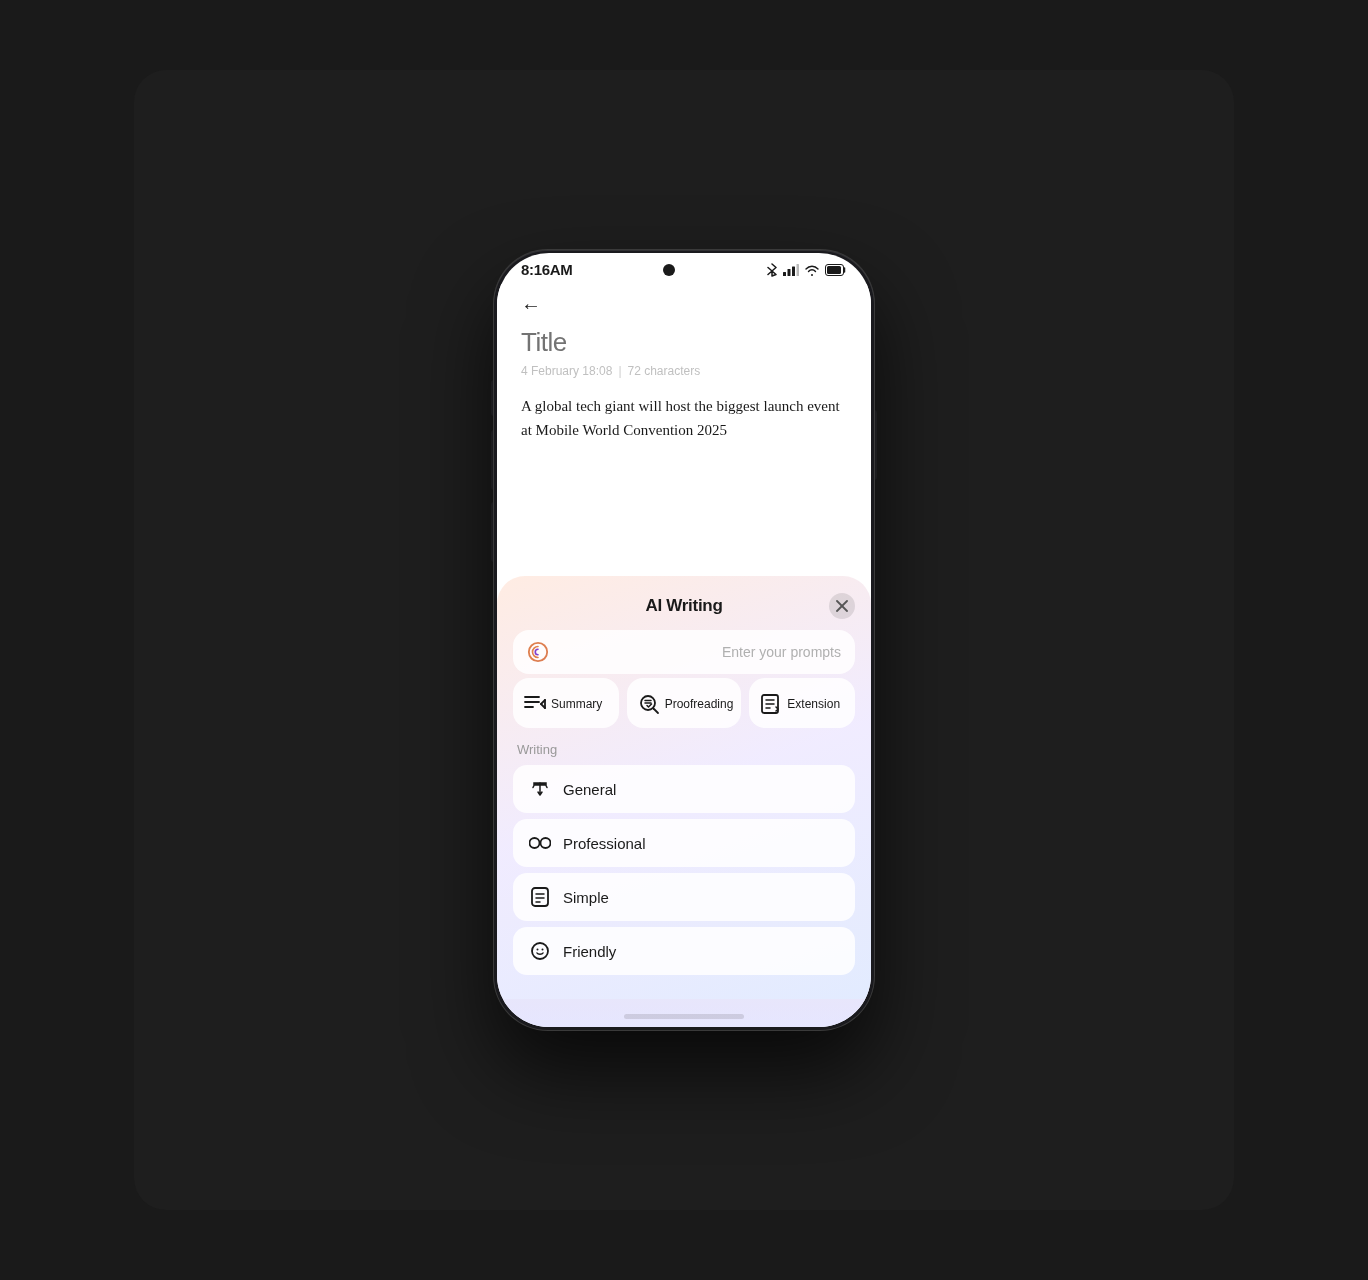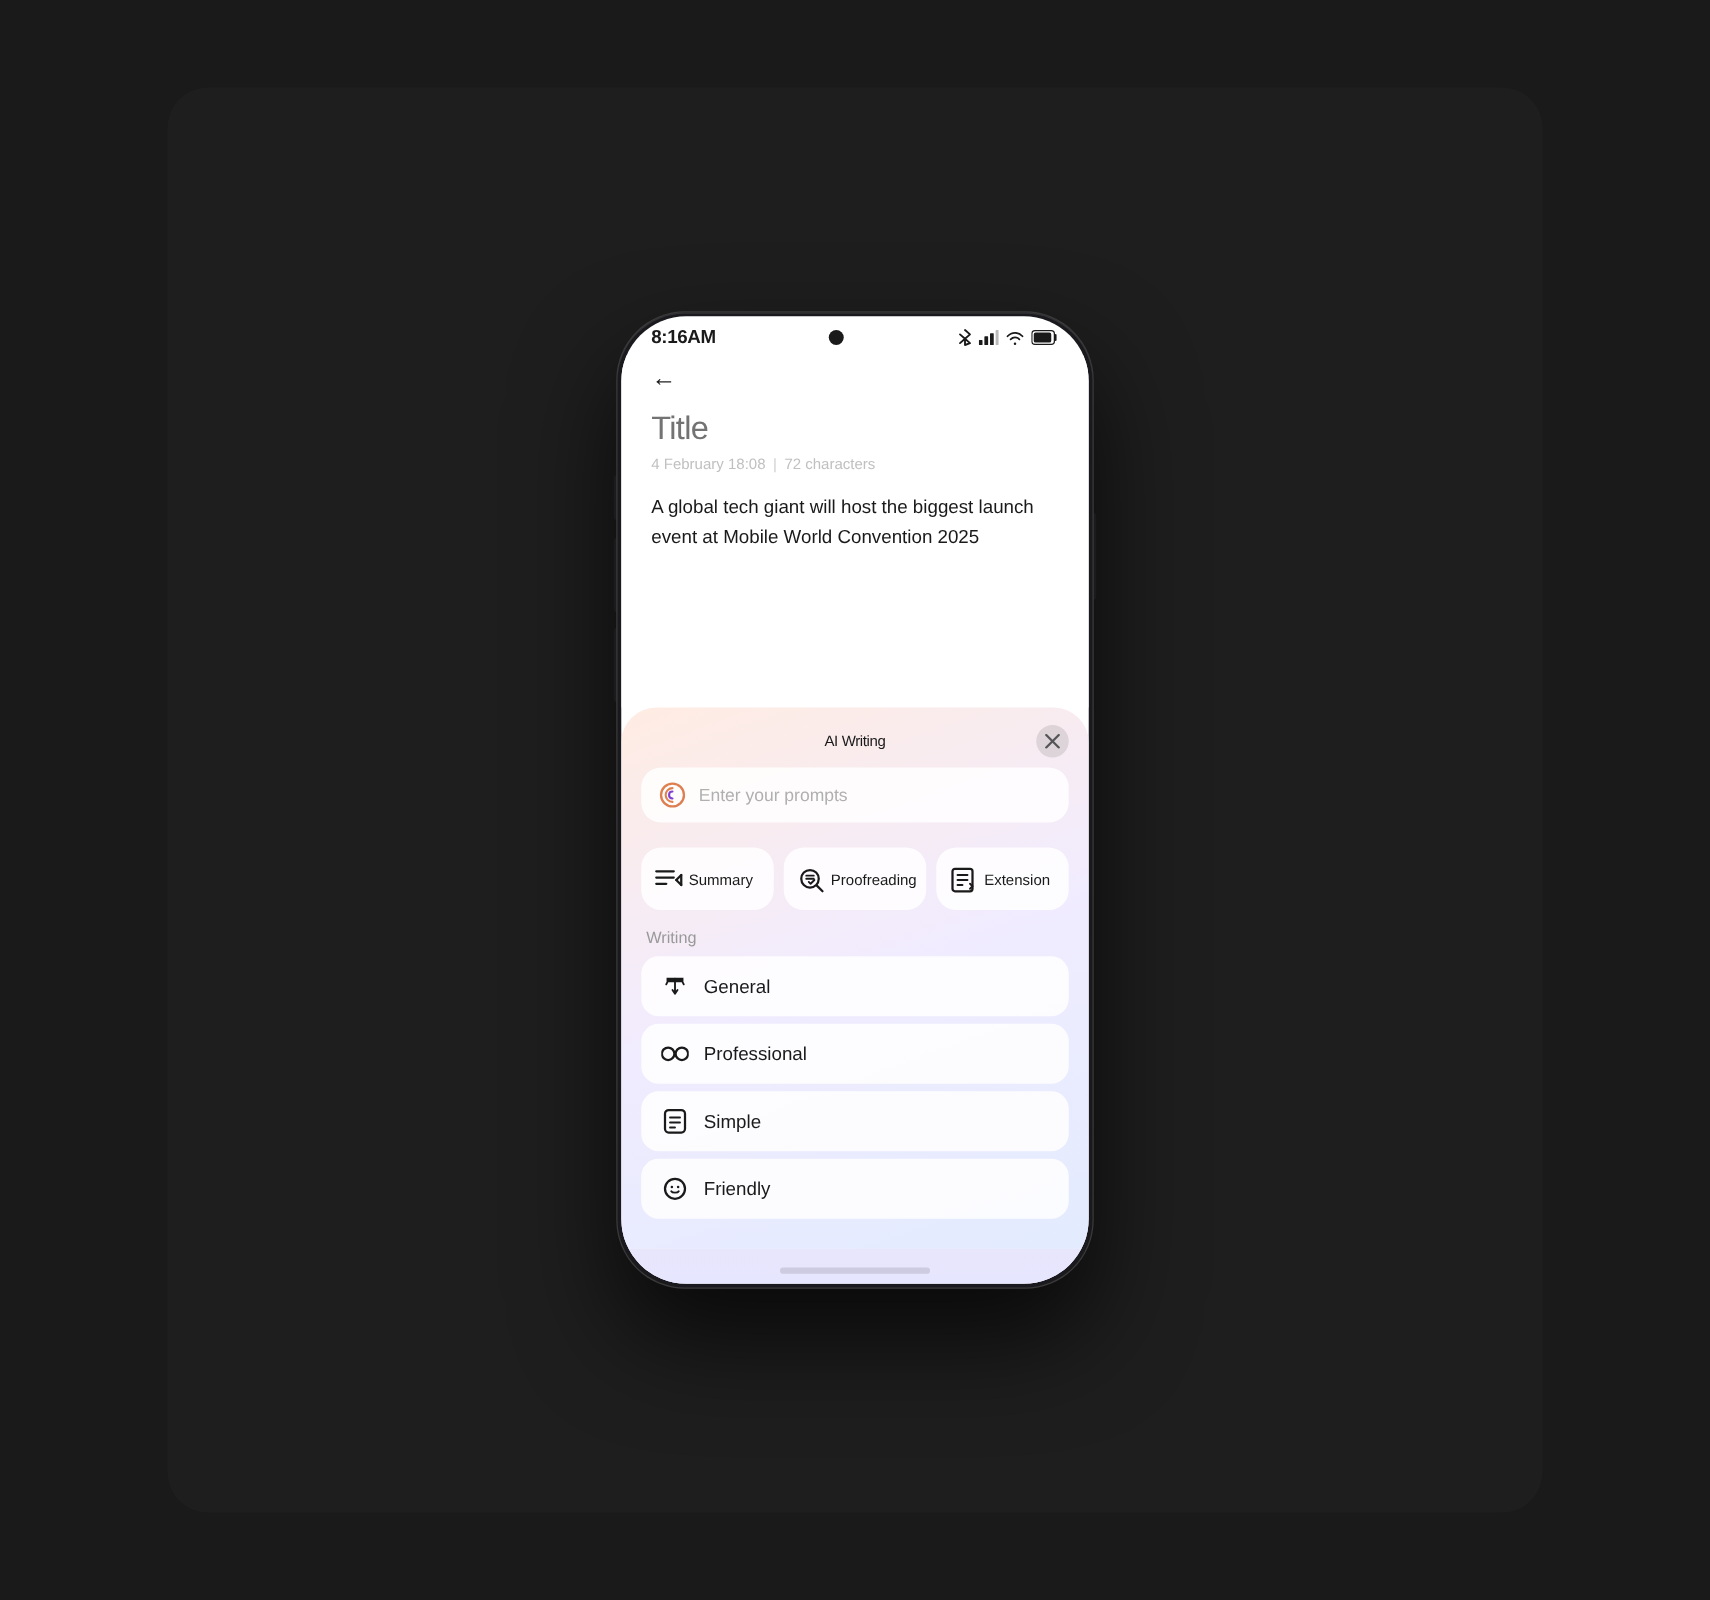--- a/index.html
+++ b/index.html
@@ -133,20 +133,21 @@
 
     .note-meta-divider {
       color: #d0d0d0;
     }
 
     .note-content {
       font-size: 15px;
       color: #1a1a1a;
       line-height: 1.6;
       font-weight: 400;
+      font-family: Liberation Serif, serif;
     }
 
     
     .gradient-overlay {
       position: absolute;
       bottom: 0;
       left: 0;
       right: 0;
       height: 200px;
       background: linear-gradient(to bottom, rgba(255,230,220,0) 0%, rgba(255,210,200,0.3) 40%, rgba(235,225,255,0.5) 100%);
@@ -166,22 +167,22 @@
 
     .ai-panel-header {
       display: flex;
       align-items: center;
       justify-content: center;
       position: relative;
       margin-bottom: 14px;
     }
 
     .ai-panel-title {
-      font-size: 12px;
-      font-weight: 400;
+      font-size: 17px;
+      font-weight: 700;
       color: #1a1a1a;
       letter-spacing: -0.3px;
     }
 
     .ai-close-btn {
       position: absolute;
       right: 0;
       top: 50%;
       transform: translateY(-50%);
       width: 26px;
@@ -196,21 +197,22 @@
       outline: none;
     }
 
     .ai-search-bar {
       display: flex;
       align-items: center;
       background: rgba(255,255,255,0.85);
       border-radius: 16px;
       padding: 11px 14px;
       gap: 10px;
-      margin-bottom: 20px;
+      margin-bottom: 4px;
+      text-align: right;
     }
 
     .ai-search-icon {
       width: 22px;
       height: 22px;
       flex-shrink: 0;
     }
 
     .ai-search-placeholder {
       font-size: 14px;

